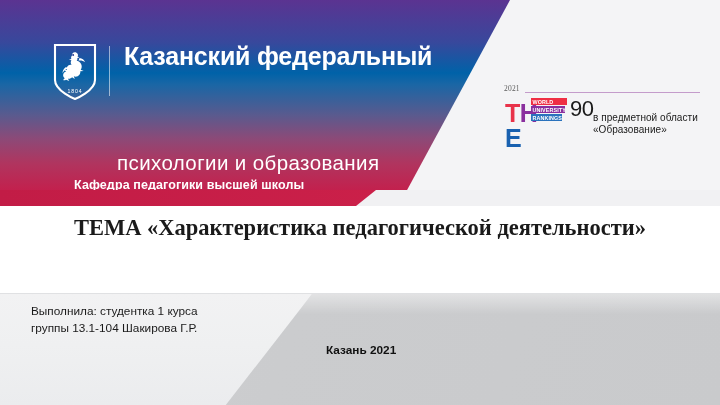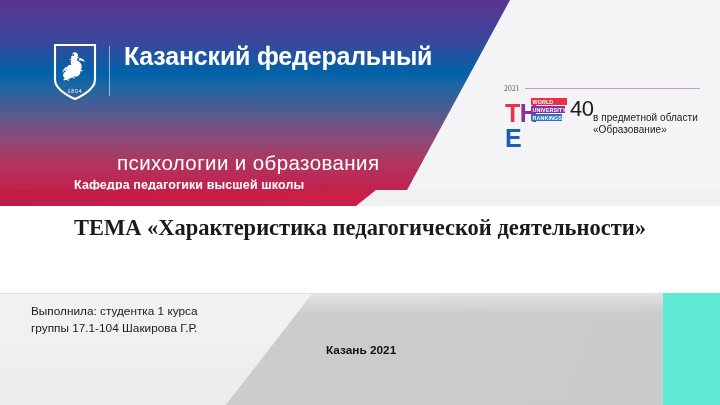--- a/index.html
+++ b/index.html
@@ -9,21 +9,21 @@
   body {
     width: 720px; height: 405px;
     font-family: "Liberation Sans", sans-serif;
     overflow: hidden;
     position: relative;
   }
   .slide {
     position: absolute;
     left: 0; top: 0;
     width: 720px; height: 405px;
-    background: #5eead4;
+    background: #0c4a6e;
     overflow: hidden;
   }
 
   
   .header {
     position: absolute;
     left: 0; top: 0;
     width: 720px; height: 192px;
     background: #f4f4f6;
     overflow: hidden;
@@ -127,21 +127,21 @@
   .the-badge {
     position: absolute;
     left: 504px; top: 84px;
     width: 200px;
     height: 48px;
   }
   .the-year-row {
     position: absolute;
     left: 0; top: 0;
     display: flex;
-    align-items: center;
+    align-items: flex-end;
     width: 196px;
   }
   .the-year {
     font-family: "Liberation Serif", serif;
     font-size: 7.5px;
     color: #5a5a5a;
     letter-spacing: 0.2px;
     flex: 0 0 auto;
   }
   .the-year-line {
@@ -245,21 +245,21 @@
     font-weight: bold;
     color: #1a1a1a;
     letter-spacing: 0px;
     white-space: nowrap;
   }
 
   
   .bottom {
     position: absolute;
     left: 0; top: 293px;
-    width: 663px; height: 112px;
+    width: 720px; height: 112px;
     background: linear-gradient(to bottom, #f2f2f3 0%, #eff0f1 45%, #ebecee 100%);
     overflow: hidden;
     border-top: 1px solid #e0e1e3;
   }
   .bottom-wedge {
     position: absolute;
     left: 0; top: 0;
     width: 720px; height: 112px;
     background: linear-gradient(110deg, #cfd0d2 0%, #cbccce 40%, #c9cacc 100%);
     clip-path: polygon(312px 0, 720px 0, 720px 112px, 225px 112px);
@@ -347,39 +347,39 @@
           </div>
           <div class="the-stripe s2">
             <span class="the-stripe-txt">UNIVERSITY</span>
           </div>
           <div class="the-stripe s3">
             <span class="the-stripe-txt">RANKINGS</span>
           </div>
         </div>
       </div>
 
-      <div class="the-rank">40</div>
+      <div class="the-rank">90</div>
       <div class="the-desc">
         <div>в предметной области</div>
         <div>«Образование»</div>
       </div>
     </div>
   </div>
 
   <div class="red-bar">
     <div class="red-bar-fill"></div>
   </div>
 
   <div class="title-band">
     <div class="title-text">ТЕМА  «Характеристика педагогической деятельности»</div>
   </div>
 
   <div class="bottom">
     <div class="bottom-wedge"></div>
     <div class="bottom-wedge-top"></div>
     <div class="author">
       <div>Выполнила: студентка 1 курса</div>
-      <div>группы  17.1-104 Шакирова Г.Р.</div>
+      <div>группы  13.1-104 Шакирова Г.Р.</div>
     </div>
     <div class="city-year">Казань 2021</div>
   </div>
 
 </div>
 
 </body></html>

